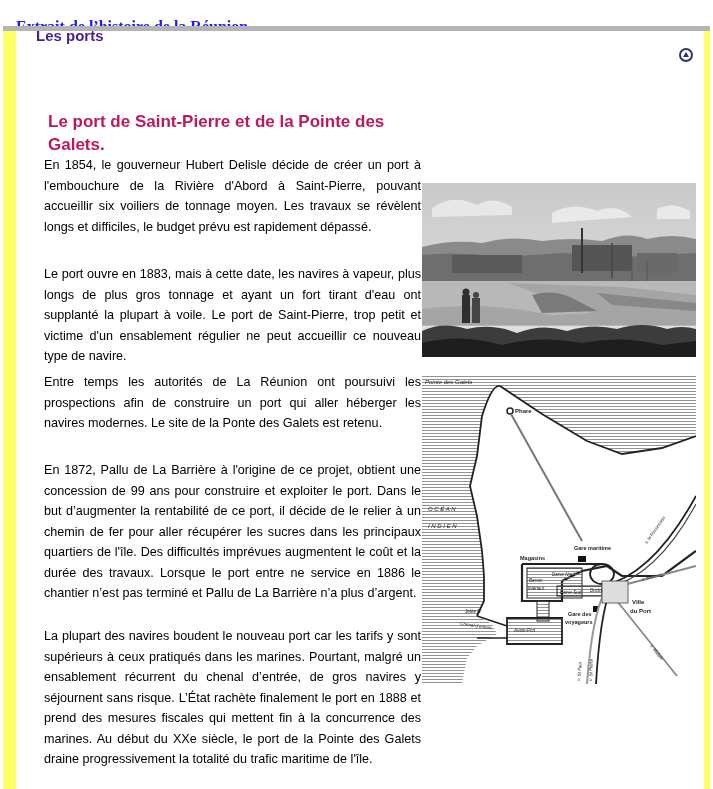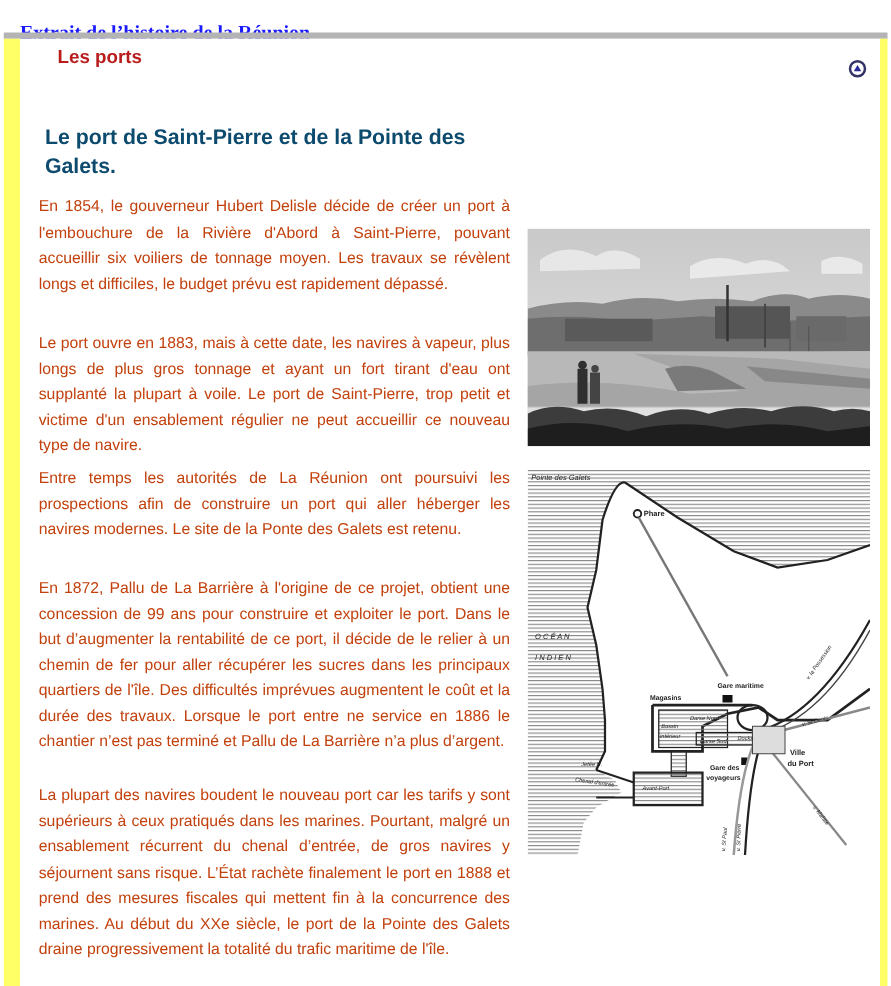--- a/index.html
+++ b/index.html
@@ -24,40 +24,40 @@
   }
   .side-right {
     position: absolute; left: 704px; top: 31px; width: 6px; height: 758px;
     background: #ffff66;
   }
   .panel {
     position: absolute; left: 16px; top: 31px; width: 688px; height: 758px;
     background: #ffffff;
   }
   .section-title {
-    position: absolute; left: 36px; top: 27px; margin: 10px;
-    font-size: 15px; font-weight: bold; color: #b91c1c; line-height: 18px;
+    position: absolute; left: 36px; top: 27px; margin: 0;
+    font-size: 15px; font-weight: bold; color: #4c1d95; line-height: 18px;
   }
   .up-button {
     position: absolute; left: 679px; top: 48px; width: 14px; height: 14px;
     border: 2px solid #333366; border-radius: 50%; box-sizing: border-box;
     display: flex; align-items: center; justify-content: center; cursor: pointer;
   }
   .up-button .tri {
     width: 0; height: 0;
     border-left: 3px solid transparent; border-right: 3px solid transparent;
     border-bottom: 5px solid #2a2a99; margin-top: -1px;
   }
   .article-title {
-    position: absolute; left: 36px; top: 98px; width: 380px; margin: 0;
-    font-size: 17px; font-weight: bold; color: #0c4a6e; line-height: 23px;
+    position: absolute; left: 36px; top: 98px; width: 380px; margin: 12px;
+    font-size: 17px; font-weight: bold; color: #be185d; line-height: 23px;
   }
   .para {
-    position: absolute; left: 31px; width: 377px; margin: 0;
-    font-size: 12.6px; line-height: 20.5px; color: #c2410c;
+    position: absolute; left: 44px; width: 377px; margin: 0;
+    font-size: 12.6px; line-height: 20.5px; color: #000000;
     text-align: justify;
   }
   .figure {
     position: absolute; overflow: hidden; background: #ddd;
   }
   .figure svg { display: block; }
 </style>
 </head>
 <body>
 

